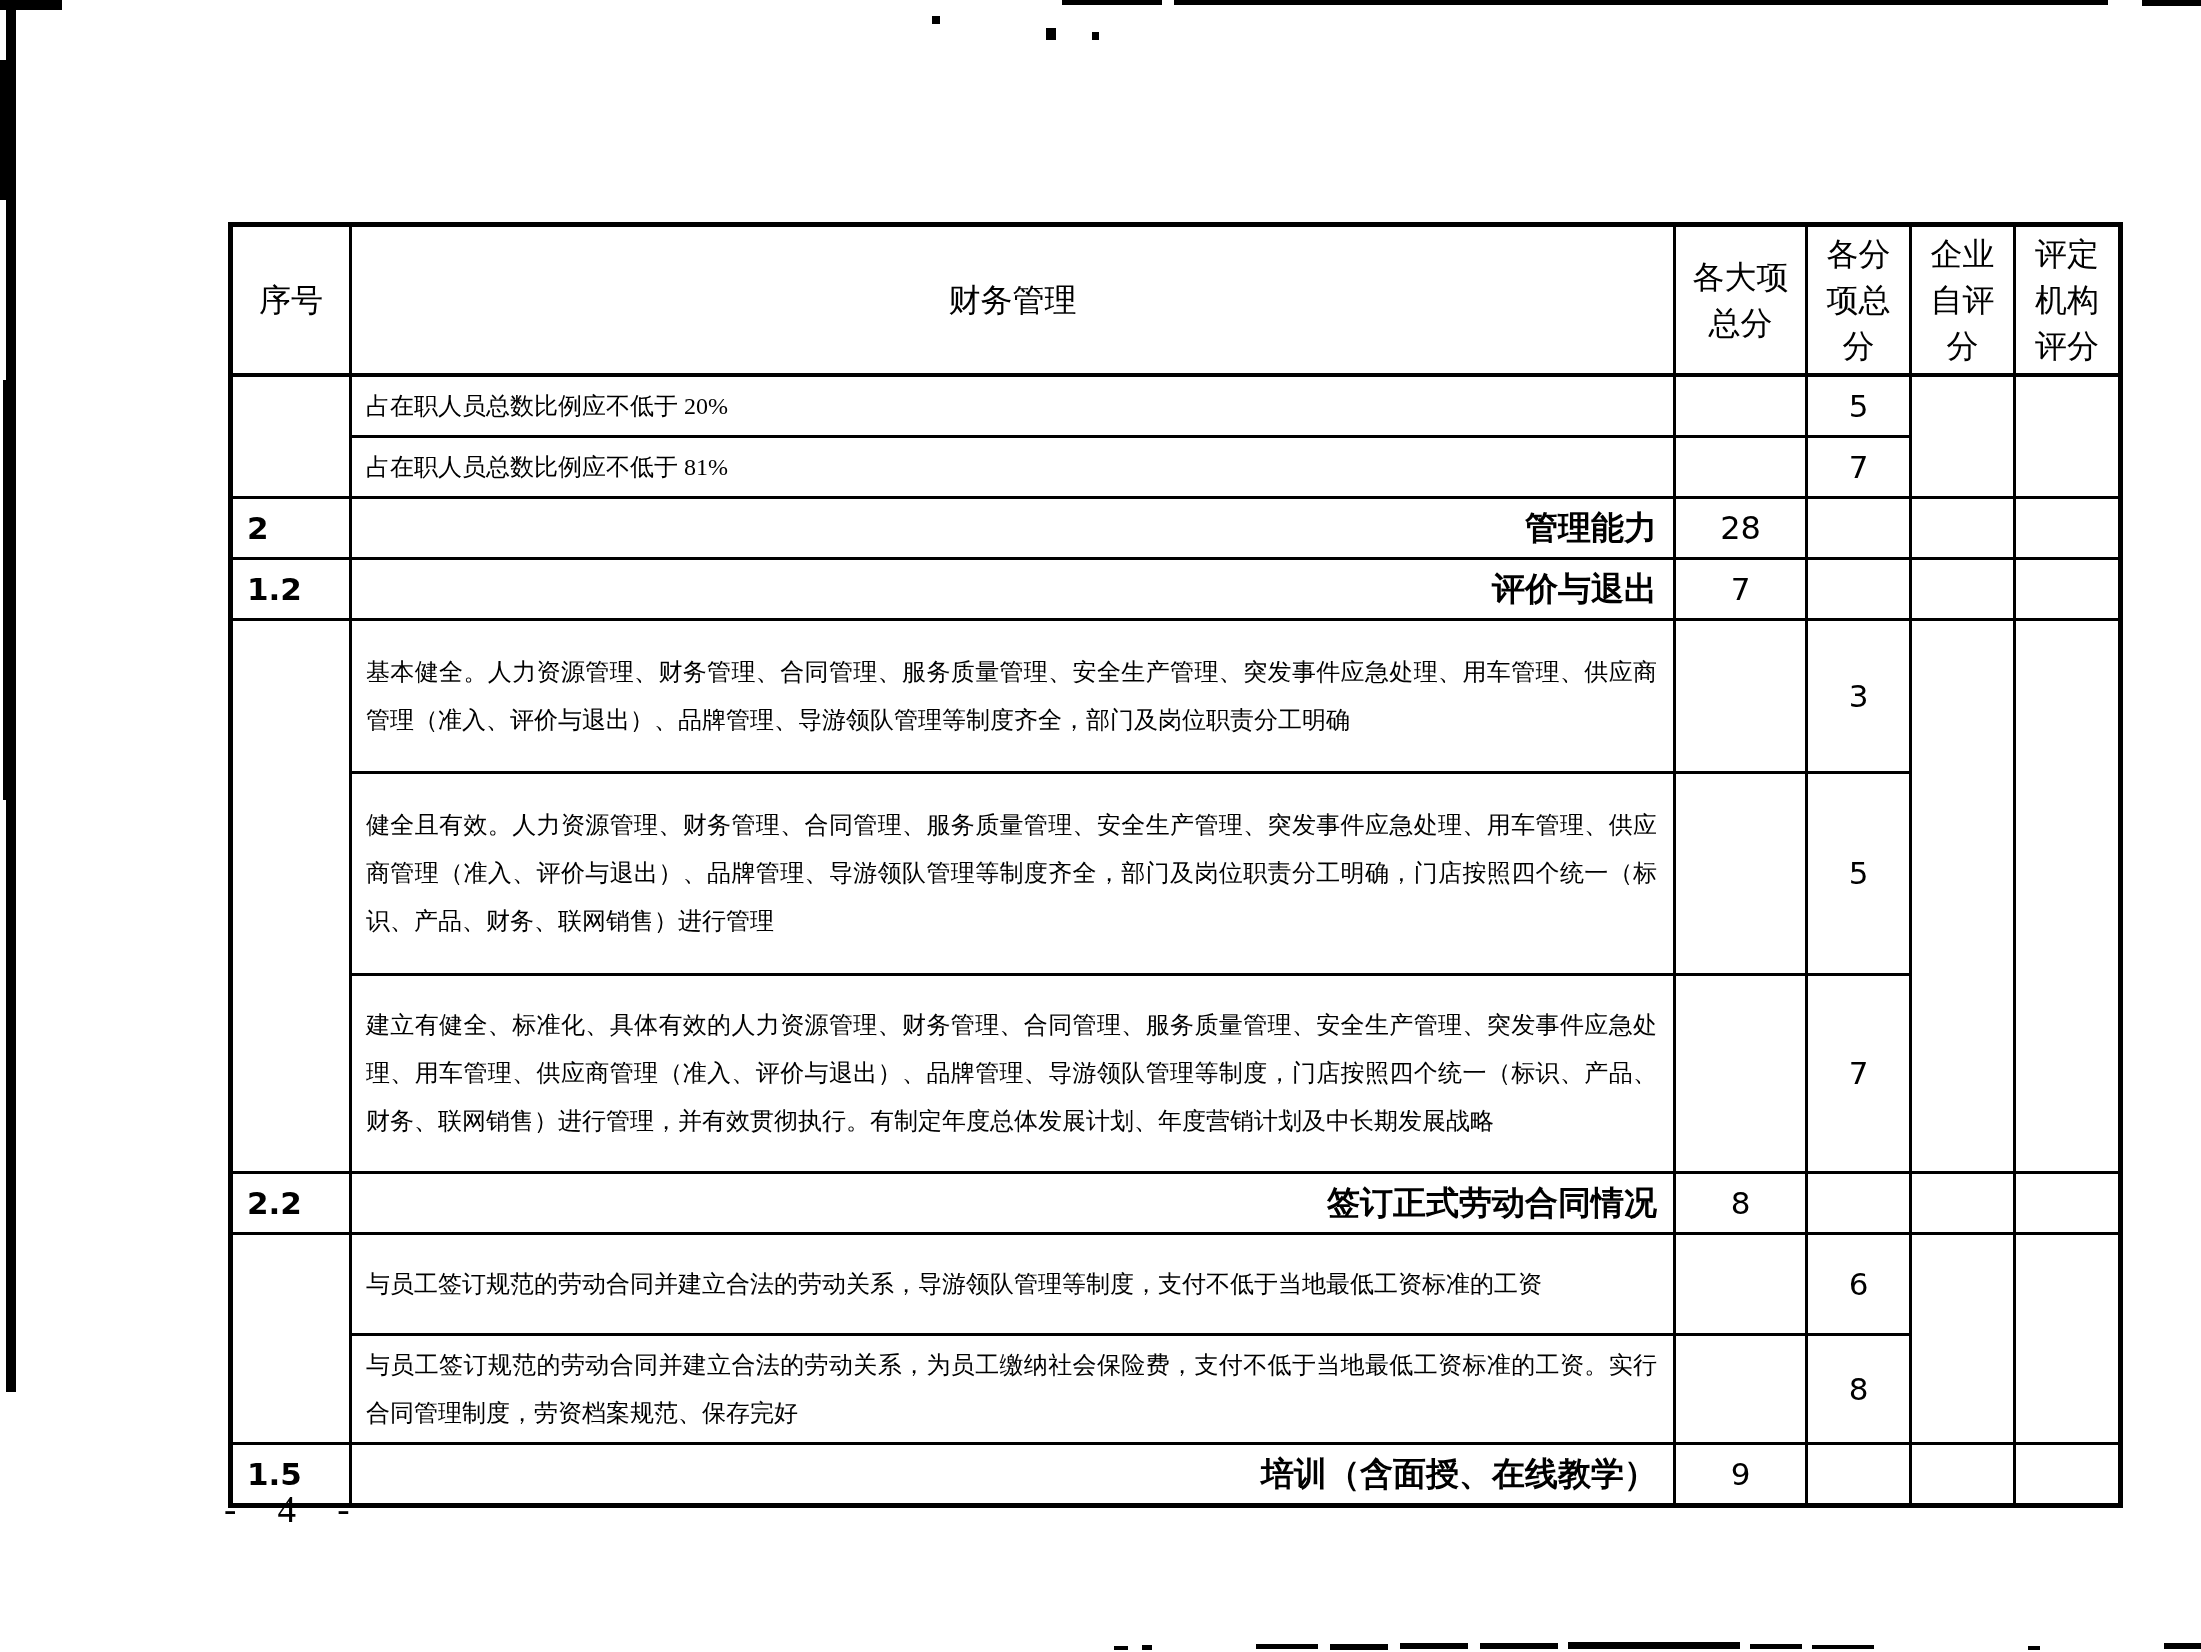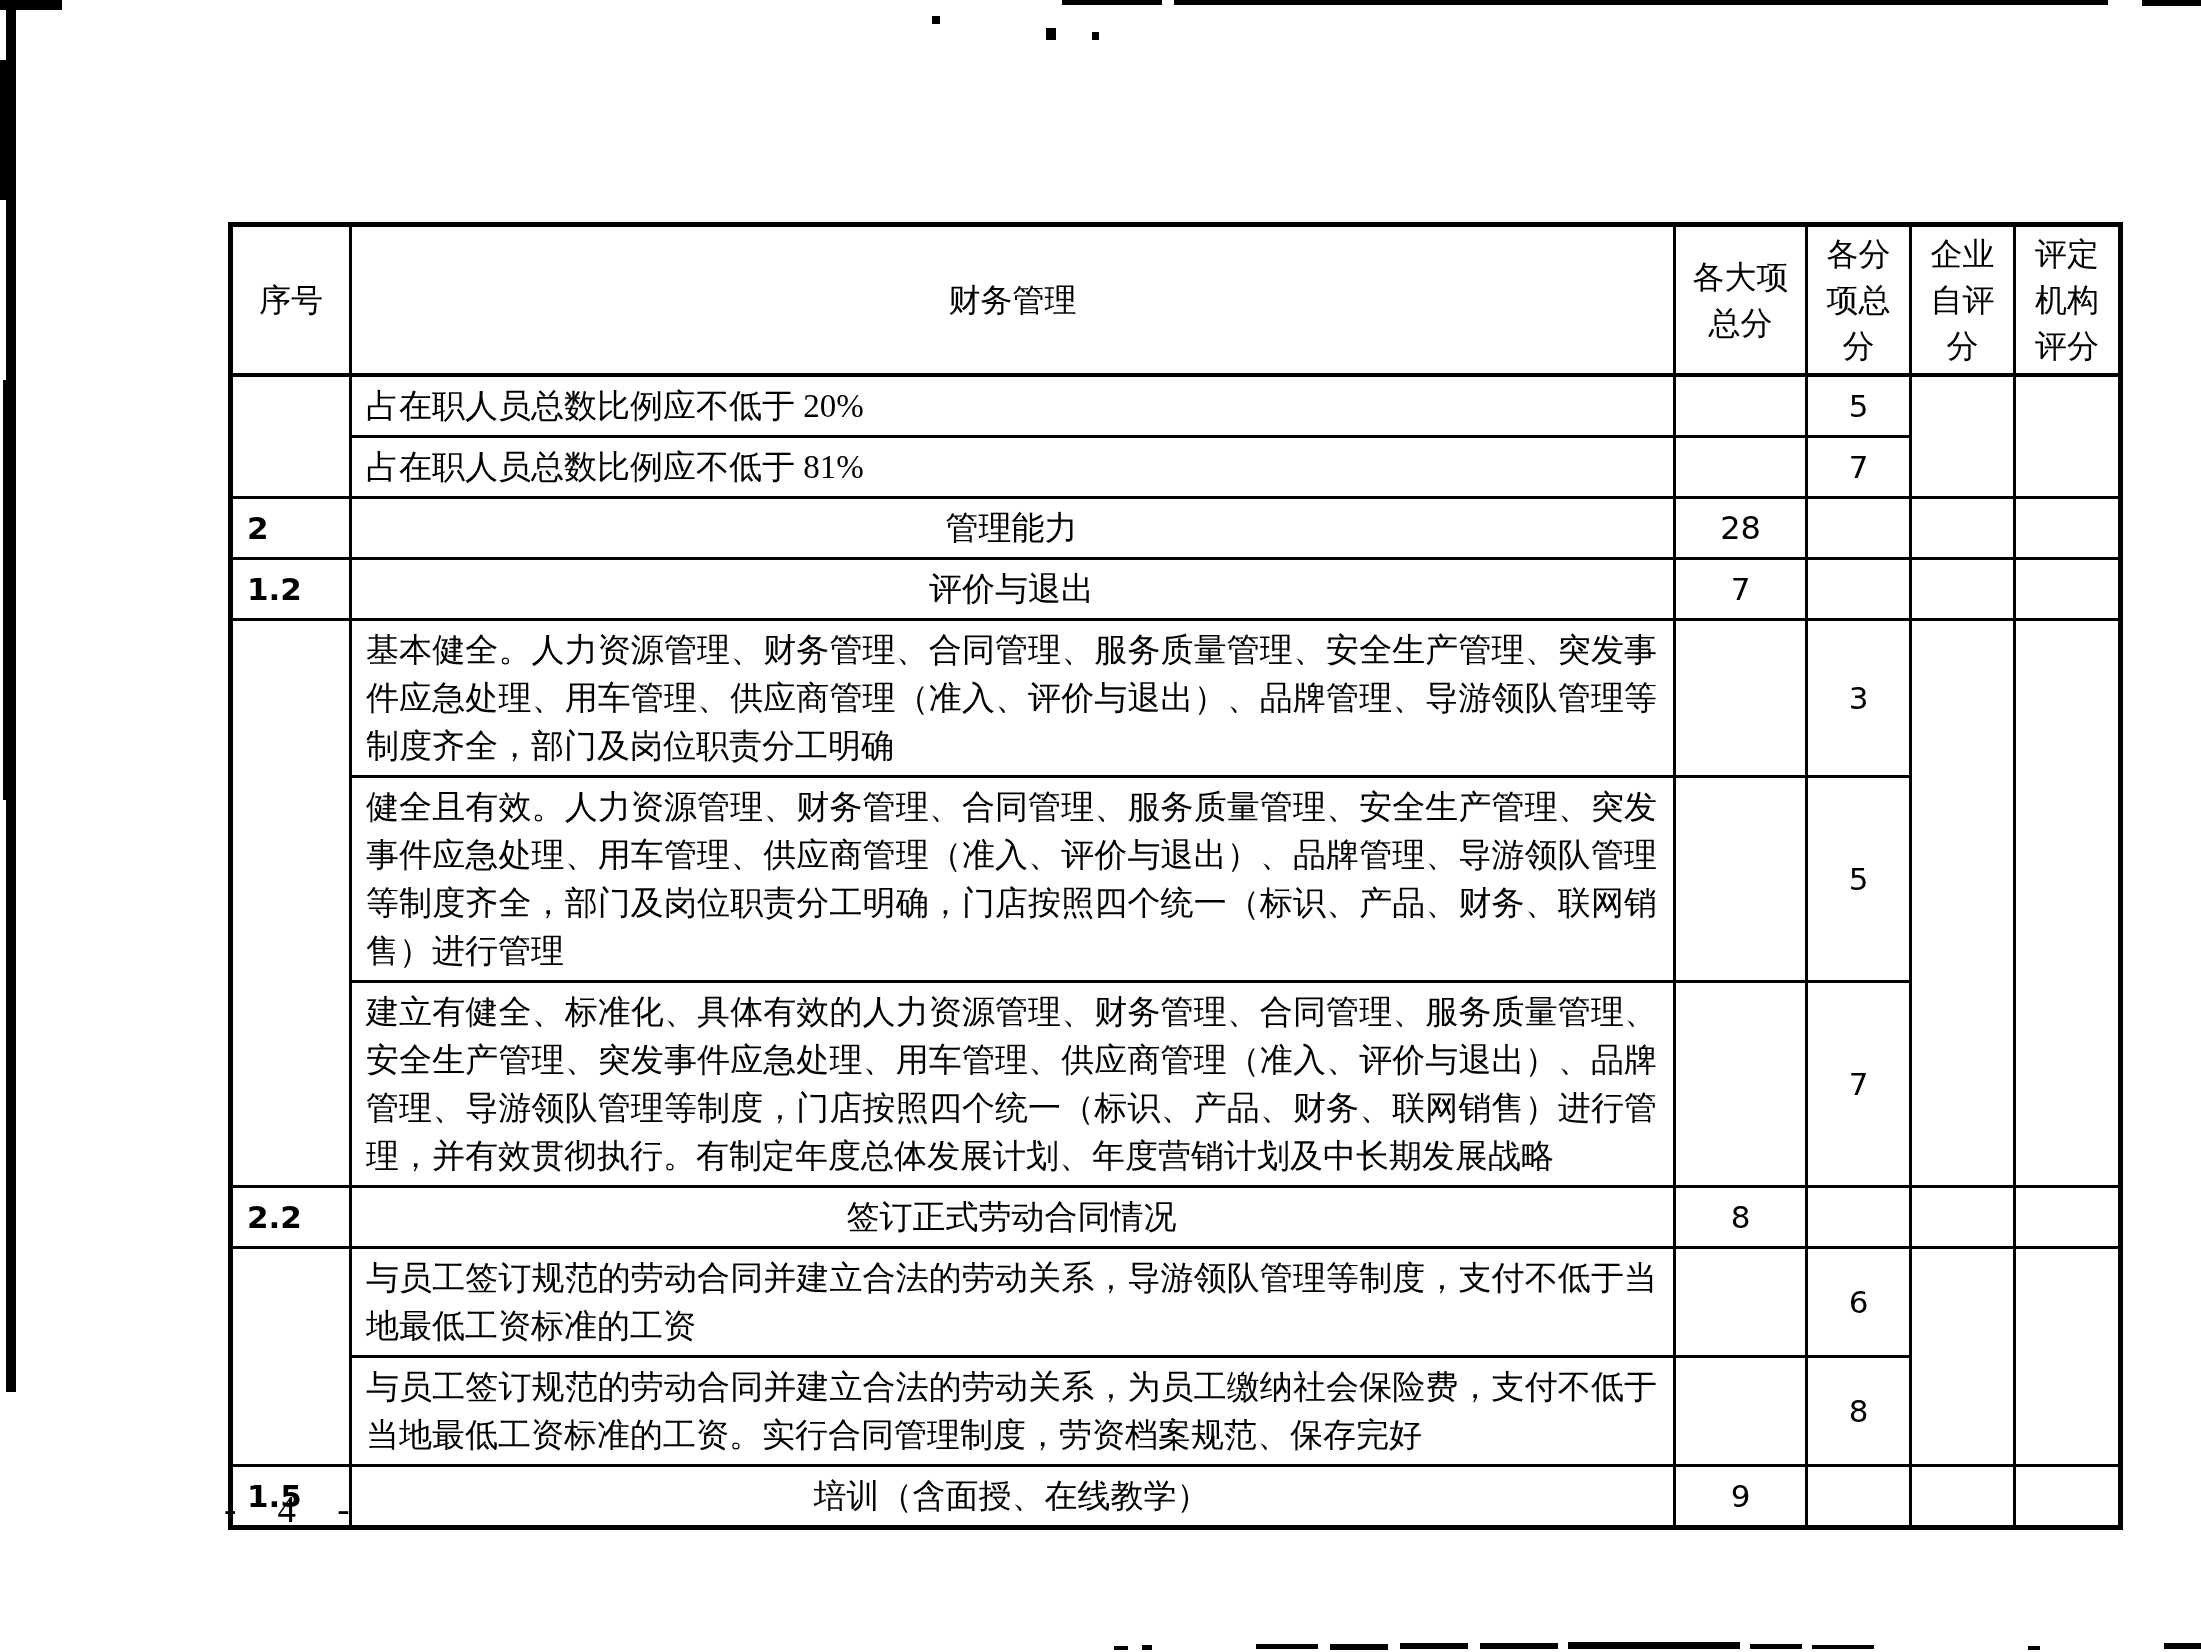--- a/index.html
+++ b/index.html
@@ -37,29 +37,29 @@
     white-space:pre-line;
   }
   td.serial{
     font-family:"DejaVu Sans","Liberation Sans",sans-serif;
     font-weight:bold;
     font-size:31px;
     padding-left:14px;
     text-align:left;
   }
   td.item{
-    font-size:33px;line-height:48px;
+    font-size:24px;line-height:48px;
     padding:5px 16px 5px 14px;
     text-align:justify;
   }
   tr.section td.item{
     font-family:"DejaVu Sans","Liberation Sans",sans-serif;
-    font-weight:normal;
+    font-weight:bold;
     font-size:33px;
-    text-align:center;
+    text-align:right;
   }
   td.score{
     font-family:"DejaVu Sans","Liberation Sans",sans-serif;
     font-size:31px;
     text-align:center;
   }
   td.score.bold{font-weight:normal;font-size:32px;}
 
   
   .page-number{

